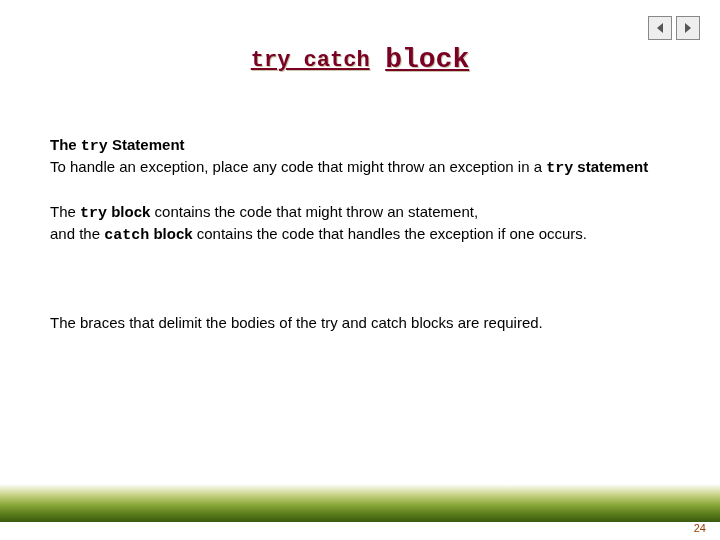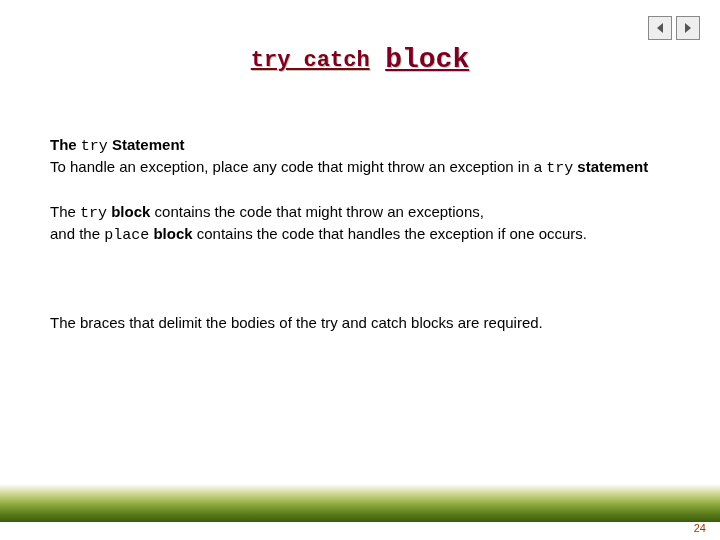--- a/index.html
+++ b/index.html
@@ -68,21 +68,21 @@
     top: 135px;
     left: 50px;
     right: 50px;
     font-size: 15px;
     line-height: 1.3;
   }
   .para {
     margin: 0 0 24px 0;
   }
   .b { font-weight: bold; }
-  .code { font-family: "Courier New", Courier, monospace; font-weight: normal; margin-top: 28px; }
+  .code { font-family: "Courier New", Courier, monospace; font-weight: bold; margin-top: 28px; }
   .ital { }
 
   
   .footer-bar {
     position: absolute;
     bottom: 18px;
     left: 0;
     width: 720px;
     height: 38px;
     background: linear-gradient(to top,
@@ -126,22 +126,22 @@
   </div>
 
   <div class="content">
 
     <p class="para">
       <span class="b">The </span><span class="b code">try</span><span class="b"> Statement</span><br>
       <span>To handle an exception, place any code that might throw an exception in a </span><span class="b code">try</span><span class="b"> statement</span>
     </p>
 
     <p class="para">
-      <span>The </span><span class="b code">try</span><span class="b"> block</span><span>  contains the code that might </span><span class="ital">throw</span><span> an exceptions,</span><br>
-      <span>and the </span><span class="b code">place</span><span class="b"> block</span><span> contains the code that </span><span class="ital">handles</span><span> the exception if one occurs.</span>
+      <span>The </span><span class="b code">try</span><span class="b"> block</span><span>  contains the code that might </span><span class="ital">throw</span><span> an statement,</span><br>
+      <span>and the </span><span class="b code">catch</span><span class="b"> block</span><span> contains the code that </span><span class="ital">handles</span><span> the exception if one occurs.</span>
     </p>
 
     <p class="para">
       <br>
     </p>
 
     <p class="para">
       <span>The braces that delimit the bodies of the try and catch blocks are required.</span>
     </p>
 

